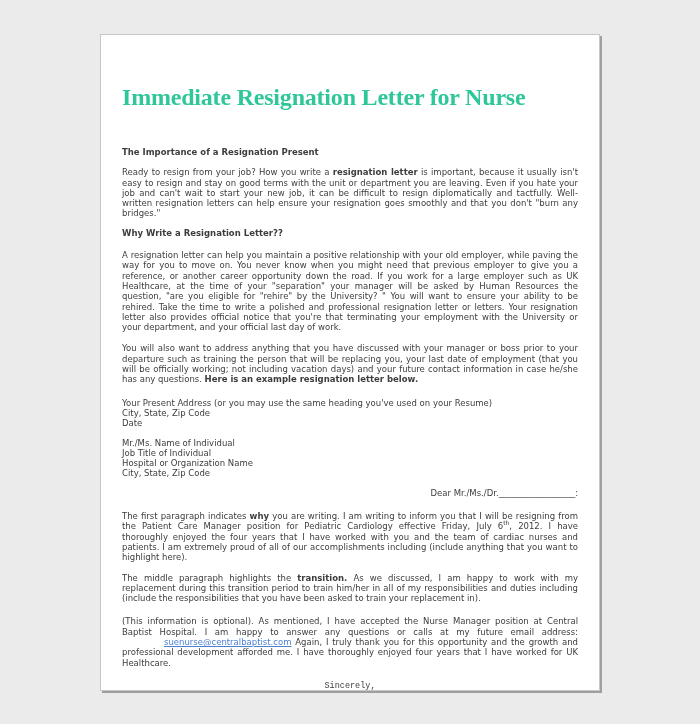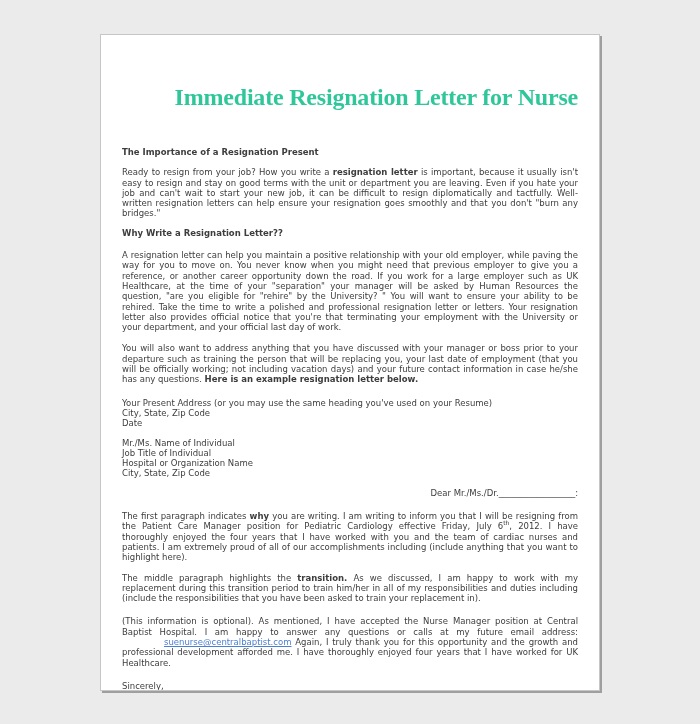--- a/index.html
+++ b/index.html
@@ -23,42 +23,42 @@
     border: 1px solid #c6c6c6;
     box-shadow: 2px 2px 0 #9f9f9f;
     padding: 0 21px;
     overflow: hidden;
     color: #3d3d3d;
     font-size: 8.5px;
     line-height: 10.3px;
   }
   .doc-title {
     margin: 48px 0 0 0;
-    text-align: right;
+    text-align: left;
     font-family: "Liberation Serif", serif;
     font-weight: bold;
     font-size: 24px;
     line-height: 28px;
     letter-spacing: -0.2px;
     color: #2fc79a;
   }
   .sec-heading { font-weight: bold; }
   .sec-heading-1 { margin: 36px 0 10px 0; }
   .sec-heading-2 { margin: 0 0 12px 0; }
   p { margin: 0 0 10px 0; text-align: justify; }
   p.para-importance { margin-bottom: 9px; }
   p.para-why { margin-bottom: 11px; }
   p.para-address-note { margin-bottom: 13px; }
   .addr-block { margin: 0 0 9px 0; }
   .addr-line { text-align: left; }
   .salutation { margin: 0 0 13px 0; text-align: right; }
   p.para-first { margin-bottom: 10px; }
   p.para-middle { margin-bottom: 13px; }
   p.para-optional { margin-bottom: 13px; }
-  .closing { margin: 0 0 14px 0; text-align: left; }
+  .closing { margin: 0 0 14px 0; text-align: center; font-family: Liberation Mono, monospace; }
   b { font-weight: bold; }
   sup { font-size: 6px; vertical-align: super; line-height: 0; }
   a.email-link { color: #4a7fd4; text-decoration: underline; cursor: pointer; margin-left: 42px; }
 </style>
 </head>
 <body>
 
 <div class="canvas">
   <div class="sheet">
 

